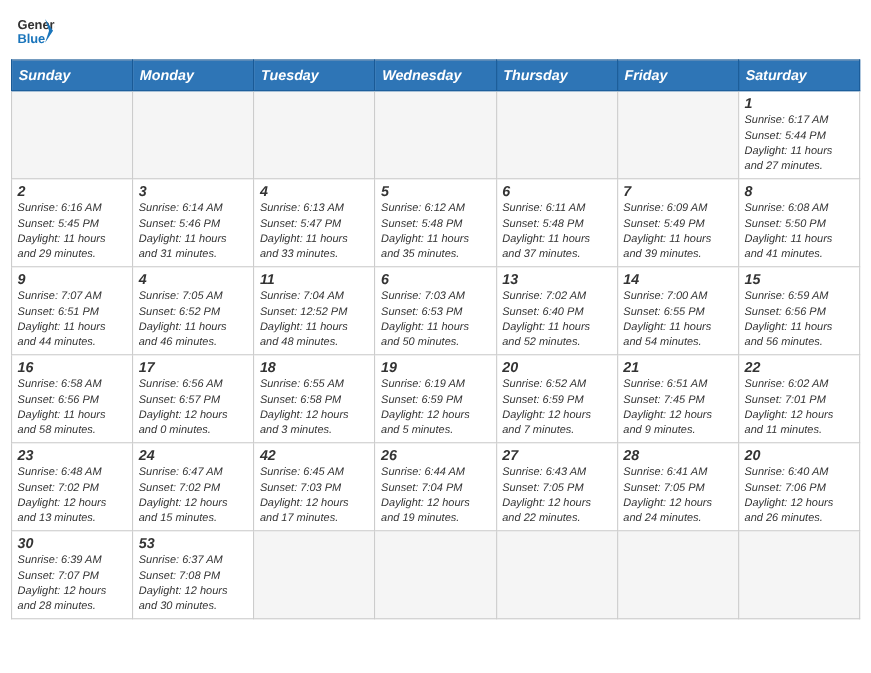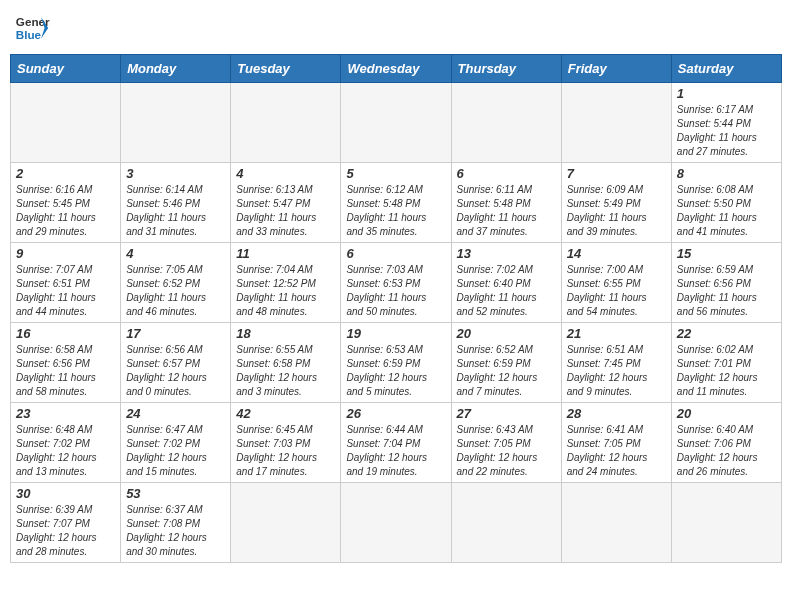--- a/index.html
+++ b/index.html
@@ -243,21 +243,21 @@
         </td>
         <td>
           <span class="day-number">18</span>
           <div class="day-info">Sunrise: 6:55 AM
 Sunset: 6:58 PM
 Daylight: 12 hours
 and 3 minutes.</div>
         </td>
         <td>
           <span class="day-number">19</span>
-          <div class="day-info">Sunrise: 6:53 AM
+          <div class="day-info">Sunrise: 6:19 AM
 Sunset: 6:59 PM
 Daylight: 12 hours
 and 5 minutes.</div>
         </td>
         <td>
           <span class="day-number">20</span>
           <div class="day-info">Sunrise: 6:52 AM
 Sunset: 6:59 PM
 Daylight: 12 hours
 and 7 minutes.</div>

